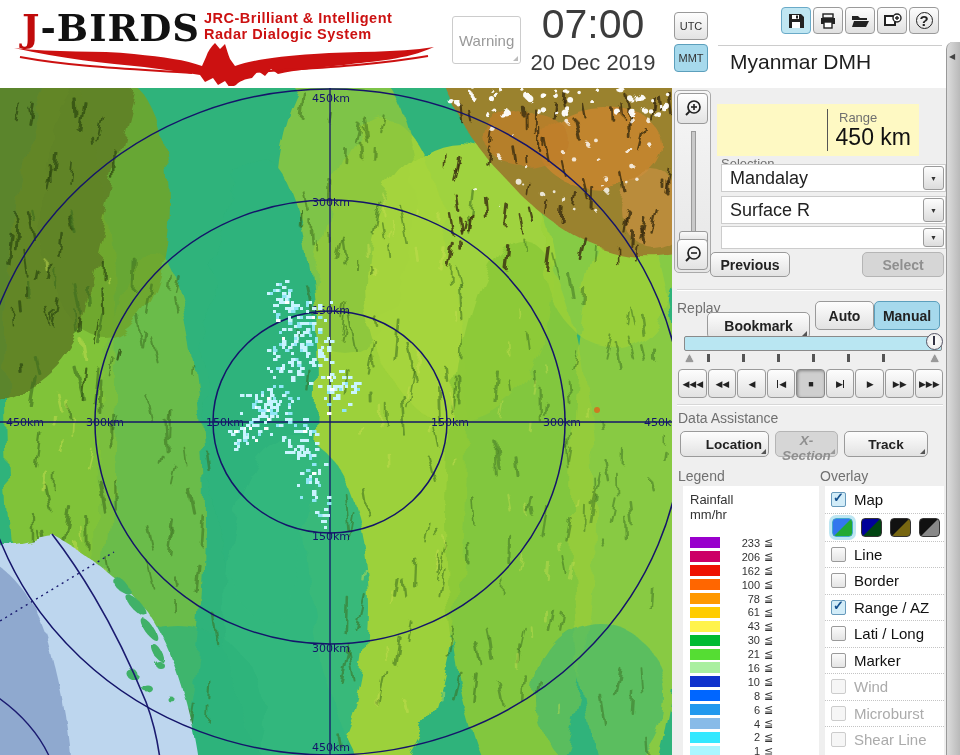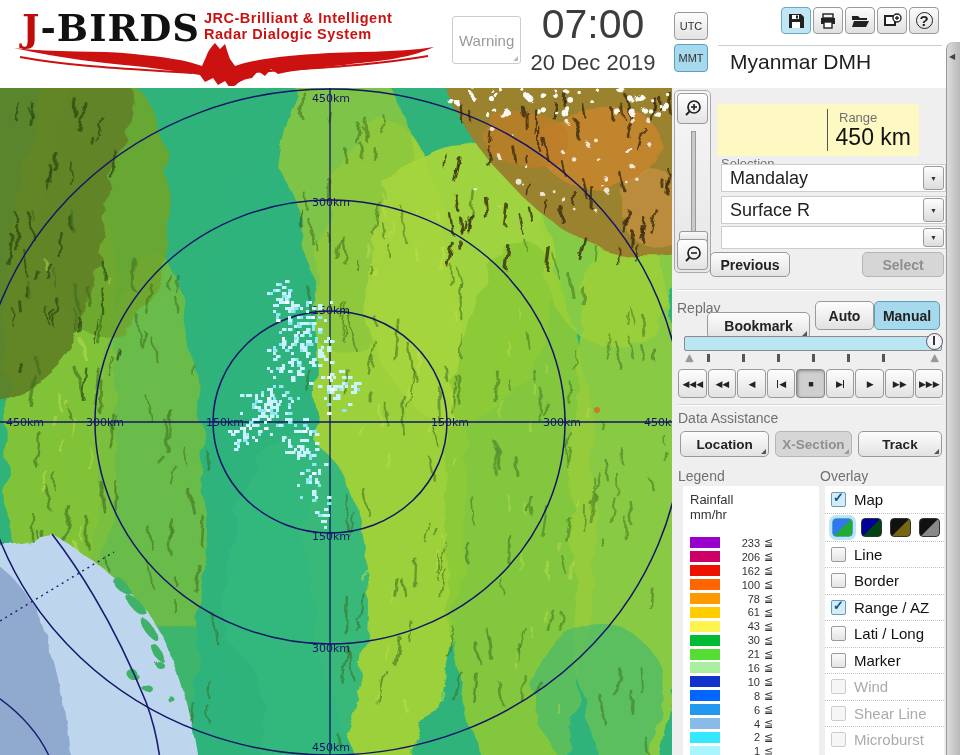--- a/index.html
+++ b/index.html
@@ -1219,22 +1219,22 @@
         <button class="pb">
           <span>▶</span>
           <span>▶</span>
           <span>▶</span>
         </button>
       </div>
 
     <div class="sep" style="top:316px;"></div>
     <div class="pnl-label" style="left:6px;top:322px;font-size:14px;">Data Assistance</div>
     <div class="da-row">
-      <button class="btn" style="width:89px;"><span>Location</span><span class="corner"></span></button>
-      <button class="btn disabled" style="width:77px;"><span>X-Section</span><span class="corner" style="border-bottom-color:#999;"></span></button>
+      <button class="btn" style="width:89px;text-align:right;"><span>Location</span><span class="corner"></span></button>
+      <button class="btn disabled" style="width:63px;font-style:italic;"><span>X-Section</span><span class="corner" style="border-bottom-color:#999;"></span></button>
       <button class="btn" style="width:84px;"><span>Track</span><span class="corner"></span></button>
     </div>
 
     <div class="pnl-label" style="left:6px;top:380px;font-size:14px;">Legend</div>
     <div class="pnl-label" style="left:148px;top:380px;font-size:14px;">Overlay</div>
 
     <div class="legend-card">
       <div class="ltitle">Rainfall</div>
       <div class="ltitle">mm/hr</div>
       <div id="legend-rows">
@@ -1355,25 +1355,25 @@
         <div class="orow">
           <span class="cb"></span>
           <span class="olabel">Marker</span>
         </div>
         <div class="orow">
           <span class="cb dis"></span>
           <span class="olabel dis">Wind</span>
         </div>
         <div class="orow">
           <span class="cb dis"></span>
-          <span class="olabel dis">Shear Line</span>
+          <span class="olabel dis">Microburst</span>
         </div>
         <div class="orow">
           <span class="cb dis"></span>
-          <span class="olabel dis">Microburst</span>
+          <span class="olabel dis">Shear Line</span>
         </div>
       </div>
   </div>
 
   <div class="strip">
       <span>◀</span>
     </div>
 </div>
 
 </body></html>

